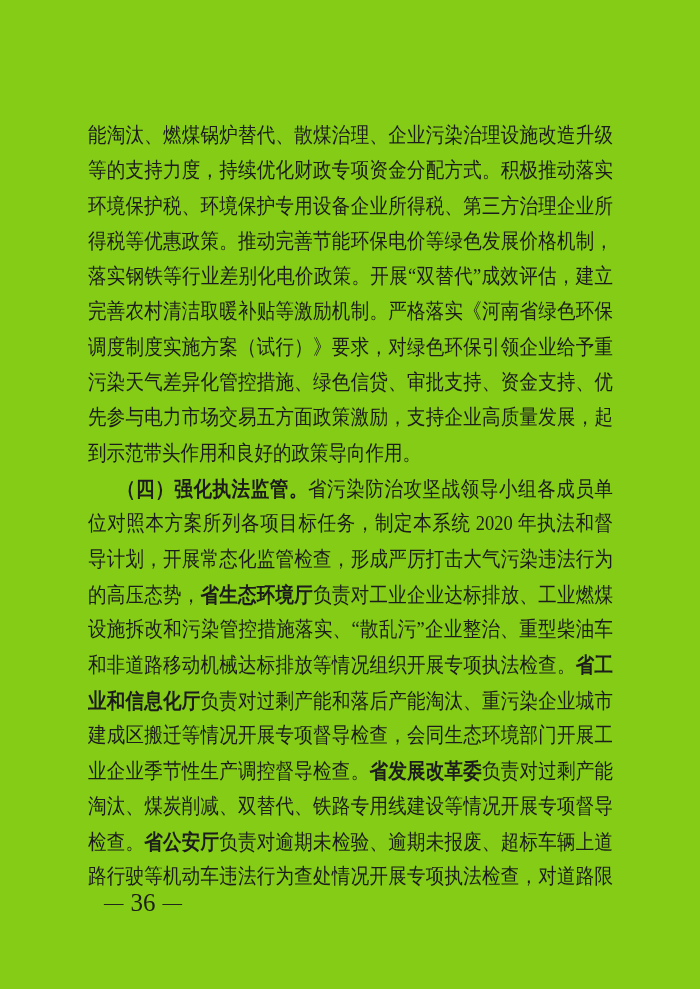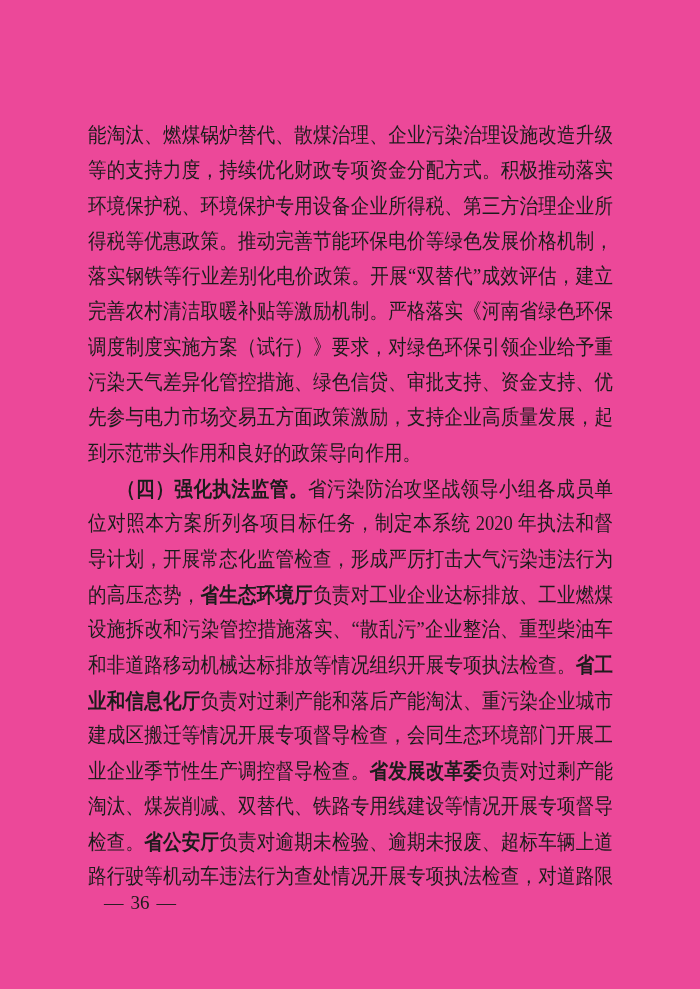--- a/index.html
+++ b/index.html
@@ -13,21 +13,21 @@
     position: relative;
     overflow: hidden;
     font-family: "Liberation Serif", serif;
     color: #1c1c1c;
   }
   .page {
     position: absolute;
     left: 0; top: 0;
     width: 700px;
     height: 989px;
-    background: #ec4899;
+    background: #84cc16;
   }
   .content {
     position: absolute;
     left: 88px;
     top: 118px;
     width: 525px;
   }
   .line {
     font-size: 18.5px;
     line-height: 35.3px;
@@ -61,21 +61,21 @@
     display: flex;
     align-items: center;
     gap: 7px;
     font-size: 19.5px;
     color: #1c1c1c;
   }
   .footer .dash {
     letter-spacing: 0;
   }
   .footer .pagenum {
-    font-size: 19px;
+    font-size: 25px;
     font-family: Liberation Serif, serif;
   }
 </style>
 </head>
 <body>
 
 <div class="page">
   <div class="content" id="content">
       <div class="line"><span class="seg">能淘汰、燃煤锅炉替代、散煤治理、企业污染治理设施改造升级</span></div>
       <div class="line"><span class="seg">等的支持力度，持续优化财政专项资金分配方式。积极推动落实</span></div>

